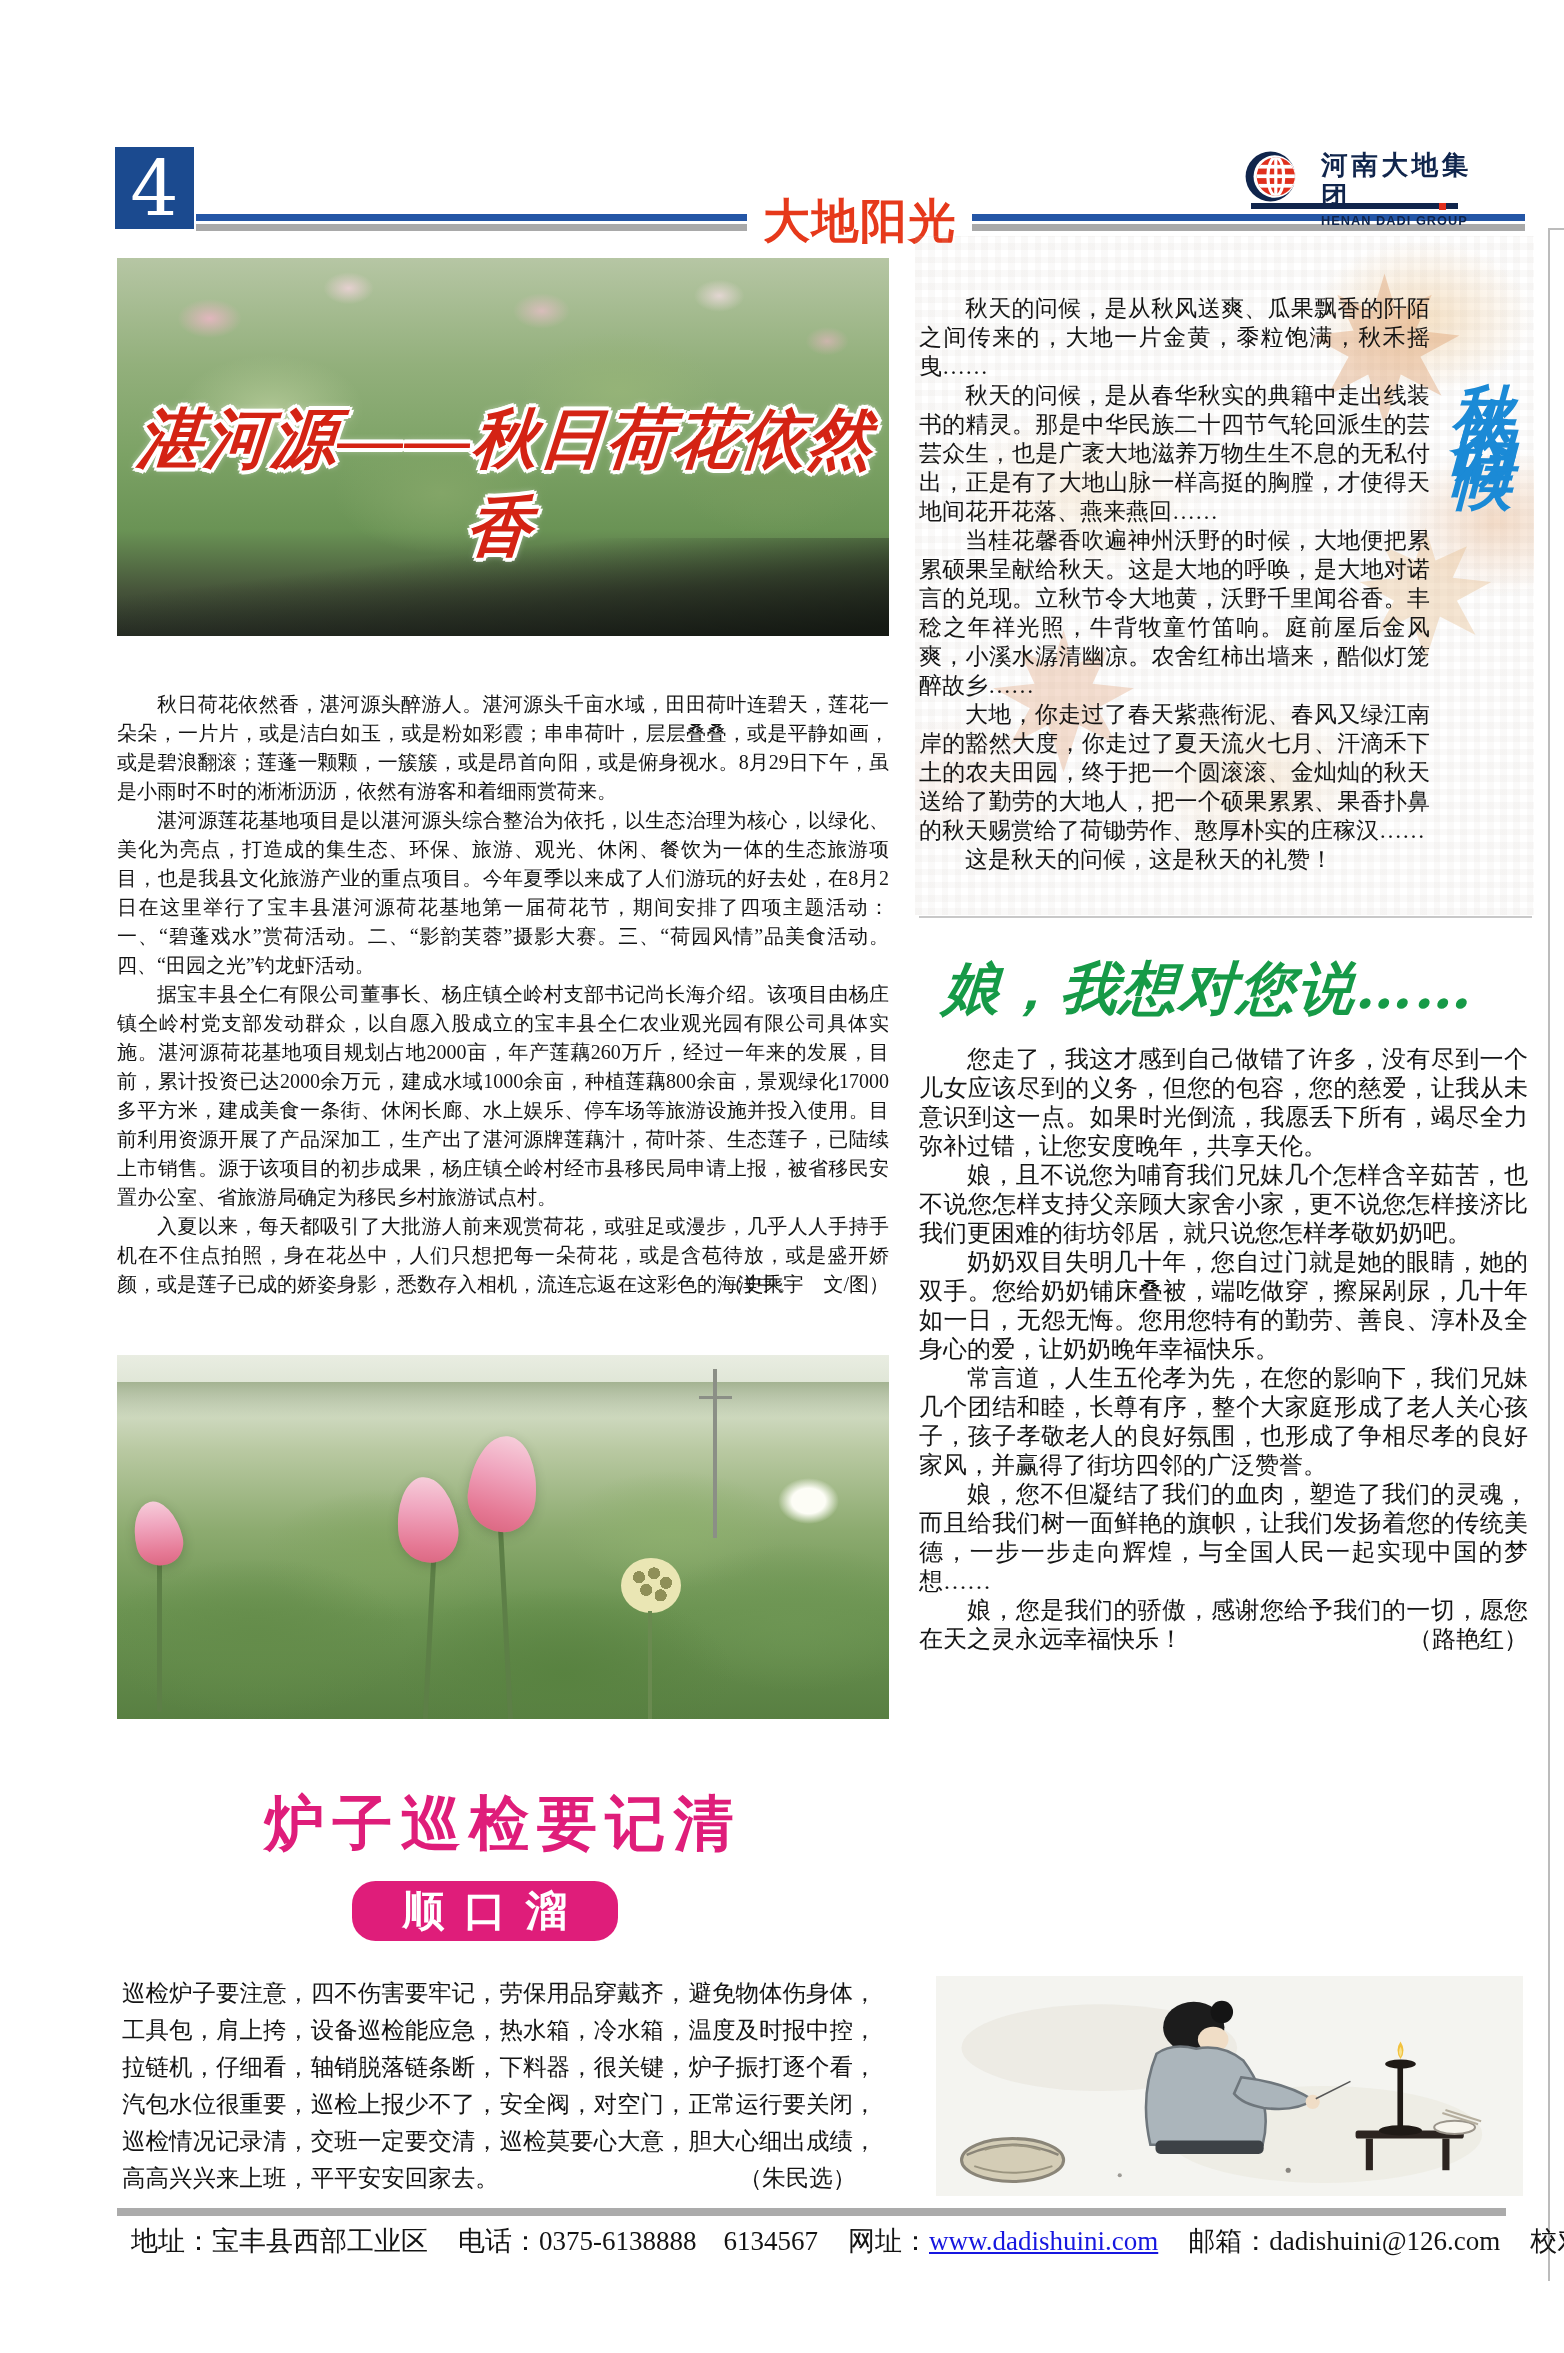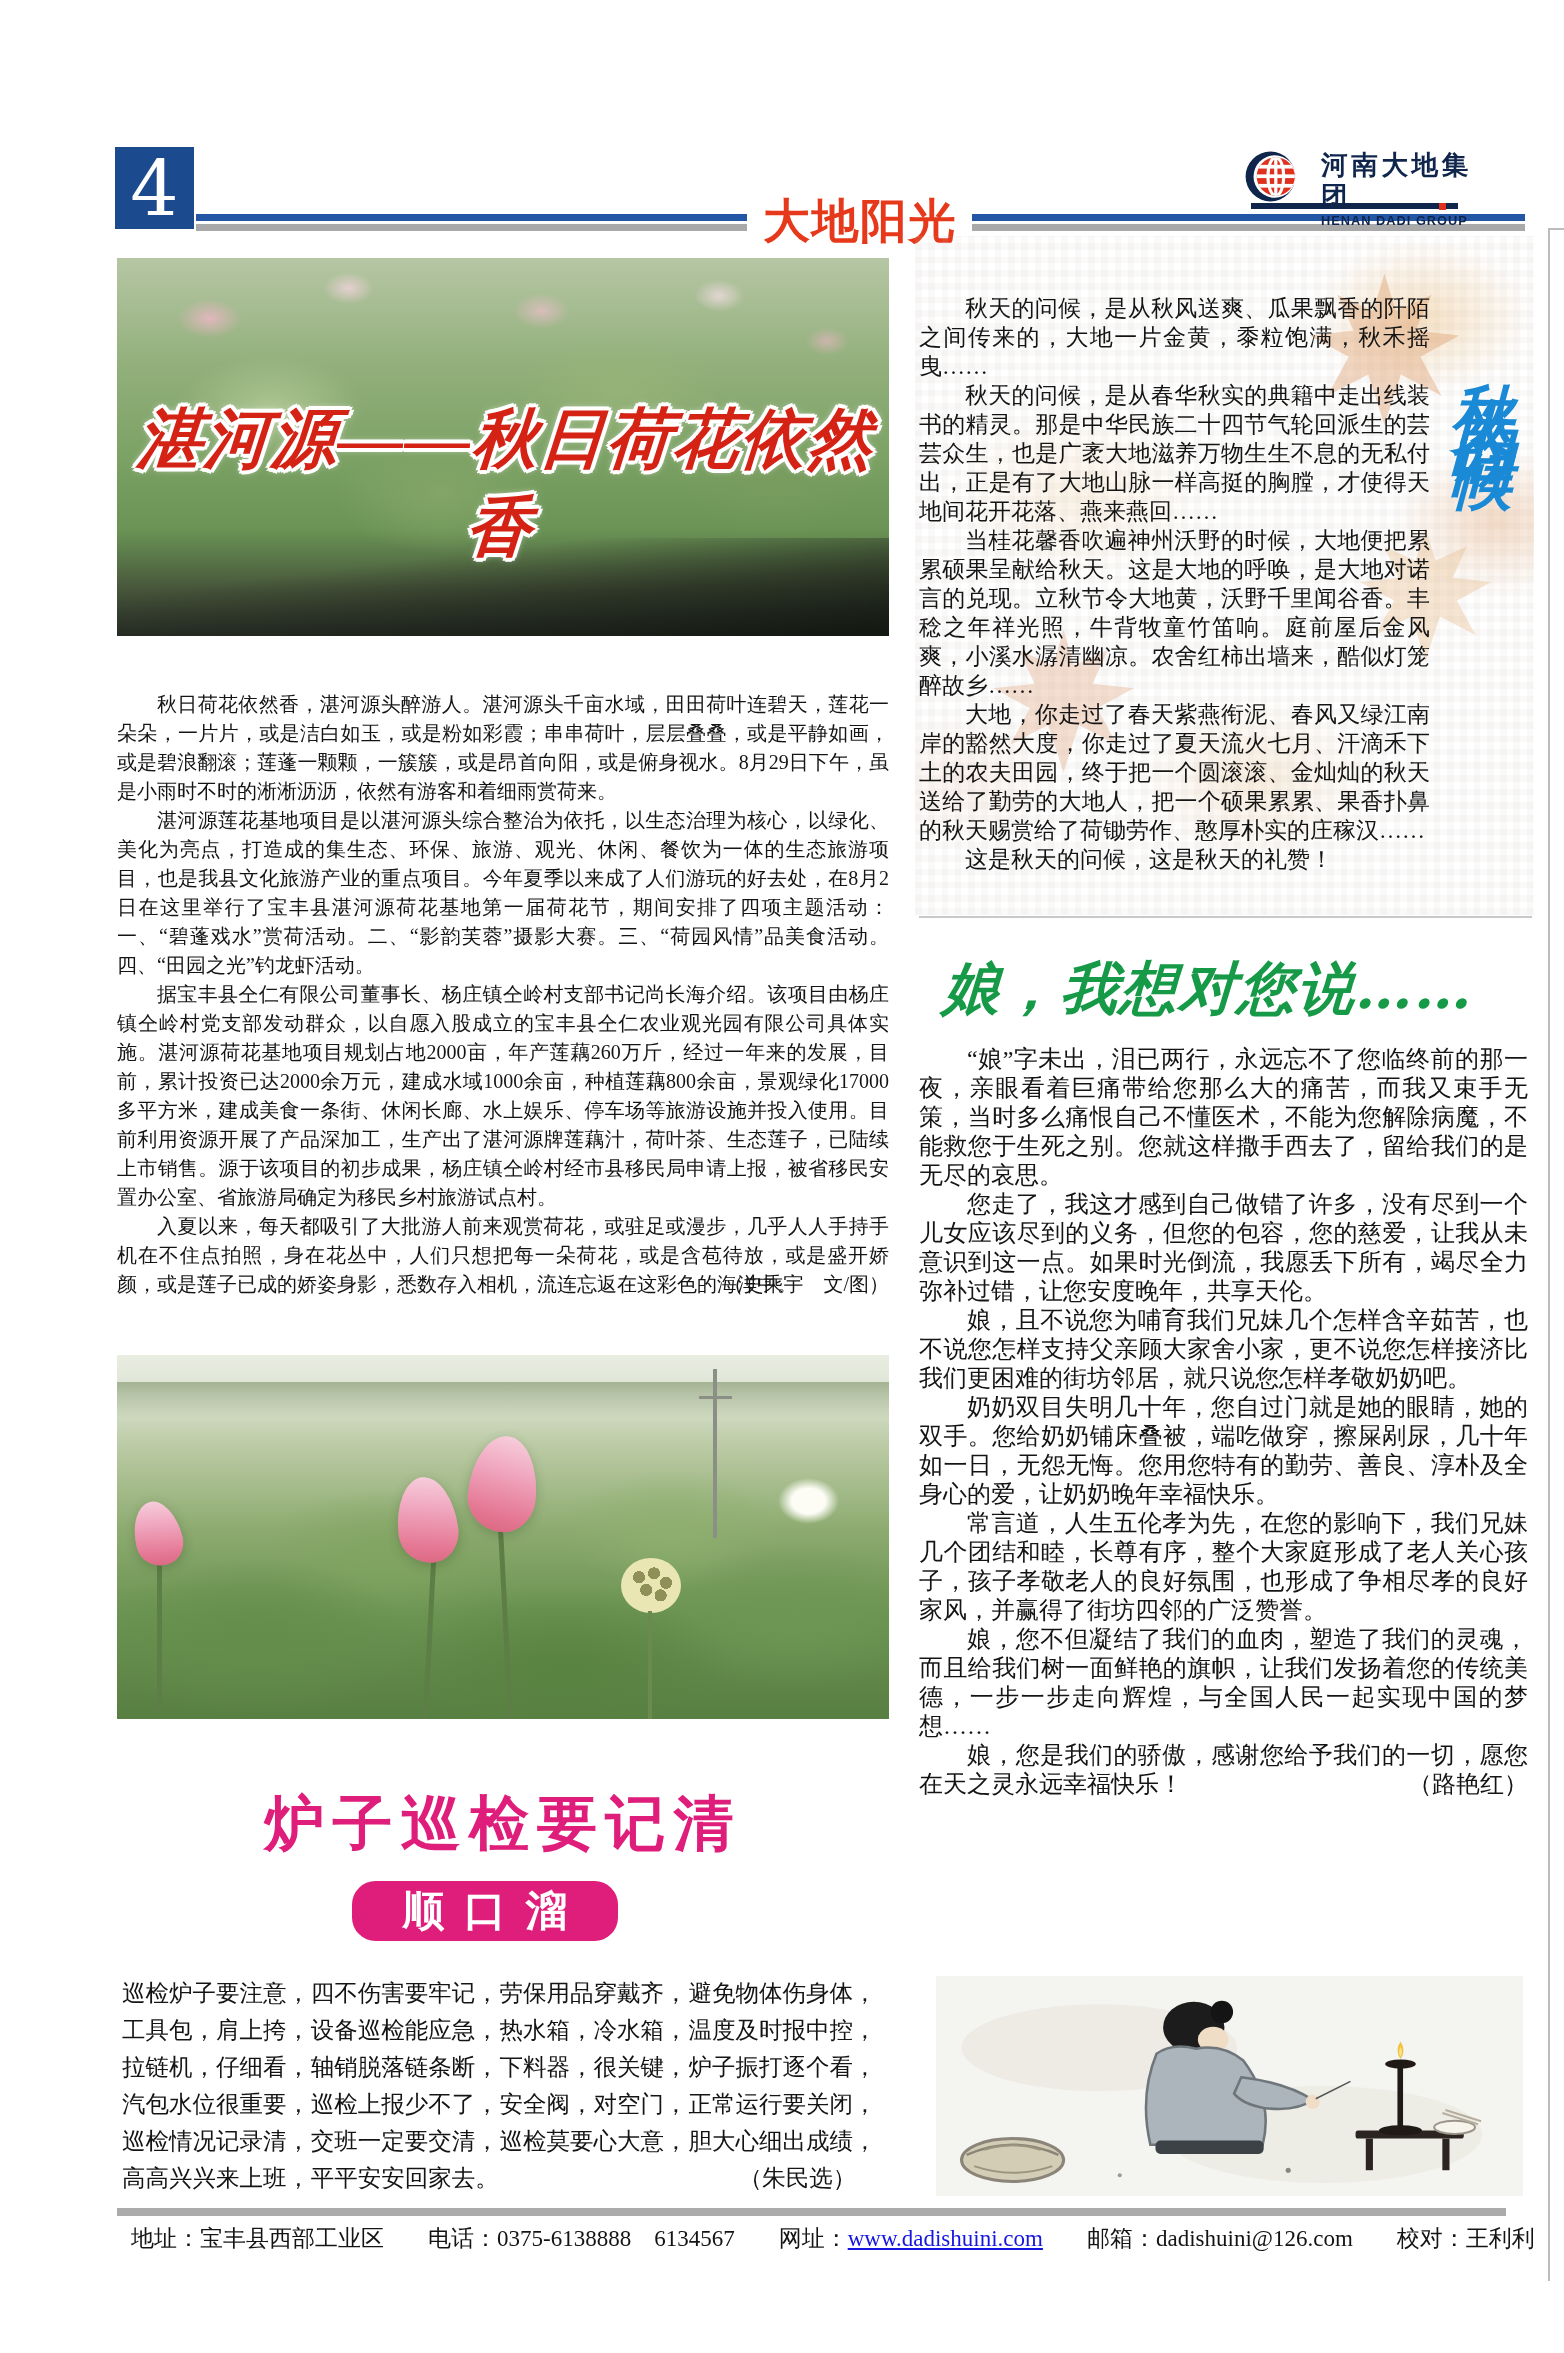--- a/index.html
+++ b/index.html
@@ -122,21 +122,21 @@
   .divider{left:919px; top:916px; width:613px; height:1.5px; background:#c8c8c8;}
   .green-title{left:943px; top:951px; width:593px; font-size:57px; font-weight:bold; font-style:italic;
       letter-spacing:2px; color:var(--green-title); transform:skewX(-3deg);
       font-family:"DejaVu Serif","Liberation Serif",serif;}
   .r2-text{left:919px; top:1045px; width:609px; font-size:24px; line-height:29px; text-align:justify;}
   .r2-text p{text-indent:2em;}
   .painting{left:936px; top:1976px; width:587px; height:220px; background:#f4f4f0; overflow:hidden;}
 
   
   .footer-bar{left:117px; top:2208px; width:1389px; height:7.7px; background:#ababab;}
-  .footer-row{left:131px; top:2223px; width:1410px; display:flex; gap:44px; font-size:23px; white-space:nowrap;}
+  .footer-row{left:131px; top:2223px; width:1410px; display:flex; gap:30px; font-size:27px; white-space:nowrap;}
   .footer-row a{color:var(--link-blue); text-decoration:underline;}
 </style>
 </head>
 <body>
 
 <div class="page">
 
   <div class="abs pagenum">
     <span>4</span>
   </div>
@@ -259,21 +259,20 @@
     <p>这是秋天的问候，这是秋天的礼赞！</p>
   </div>
 
   <div class="abs vtitle">秋天的问候</div>
 
   <div class="abs divider"></div>
 
   <div class="abs green-title">娘，我想对您说……</div>
 
   <div class="abs r2-text">
-    <p>“娘”字未出，泪已两行，永远忘不了您临终前的那一夜，亲眼看着巨痛带给您那么大的痛苦，而我又束手无策，当时多么痛恨自己不懂医术，不能为您解除病魔，不能救您于生死之别。您就这样撒手西去了，留给我们的是无尽的哀思。</p>
     <p>您走了，我这才感到自己做错了许多，没有尽到一个儿女应该尽到的义务，但您的包容，您的慈爱，让我从未意识到这一点。如果时光倒流，我愿丢下所有，竭尽全力弥补过错，让您安度晚年，共享天伦。</p>
     <p>娘，且不说您为哺育我们兄妹几个怎样含辛茹苦，也不说您怎样支持父亲顾大家舍小家，更不说您怎样接济比我们更困难的街坊邻居，就只说您怎样孝敬奶奶吧。</p>
     <p>奶奶双目失明几十年，您自过门就是她的眼睛，她的双手。您给奶奶铺床叠被，端吃做穿，擦屎剐尿，几十年如一日，无怨无悔。您用您特有的勤劳、善良、淳朴及全身心的爱，让奶奶晚年幸福快乐。</p>
     <p>常言道，人生五伦孝为先，在您的影响下，我们兄妹几个团结和睦，长尊有序，整个大家庭形成了老人关心孩子，孩子孝敬老人的良好氛围，也形成了争相尽孝的良好家风，并赢得了街坊四邻的广泛赞誉。</p>
     <p>娘，您不但凝结了我们的血肉，塑造了我们的灵魂，而且给我们树一面鲜艳的旗帜，让我们发扬着您的传统美德，一步一步走向辉煌，与全国人民一起实现中国的梦想……</p>
     <p>娘，您是我们的骄傲，感谢您给予我们的一切，愿您在天之灵永远幸福快乐！</p>
     <p class="byline-overlap">（路艳红）</p>
   </div>
 
   <div class="abs painting">

